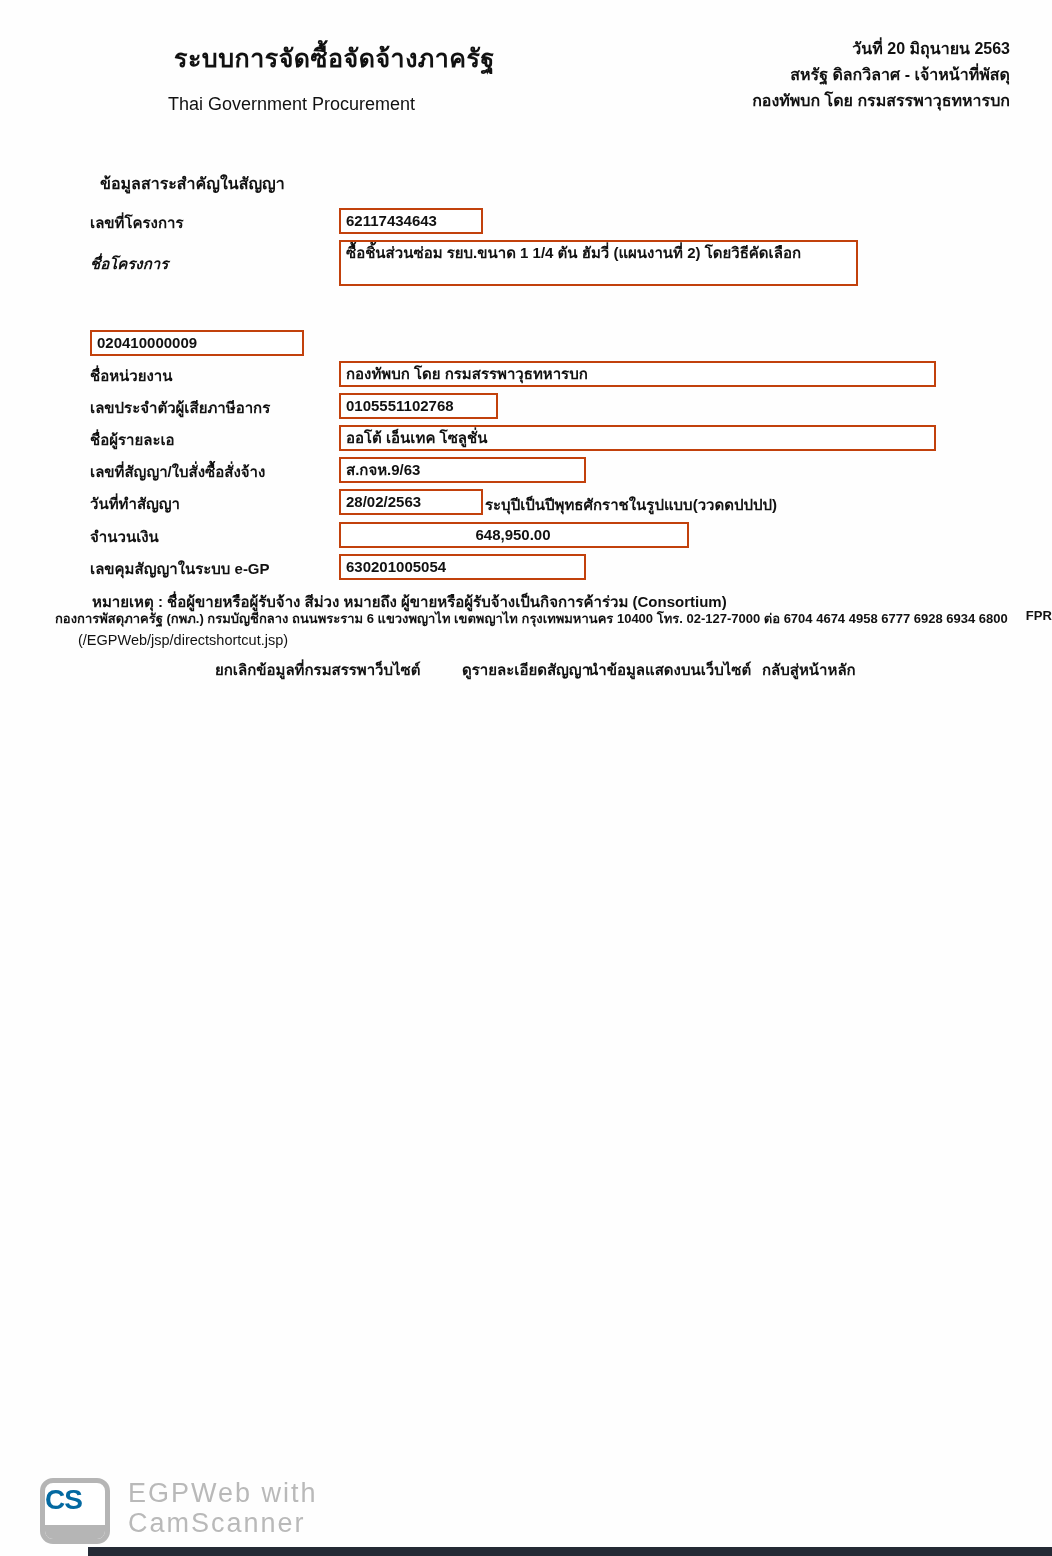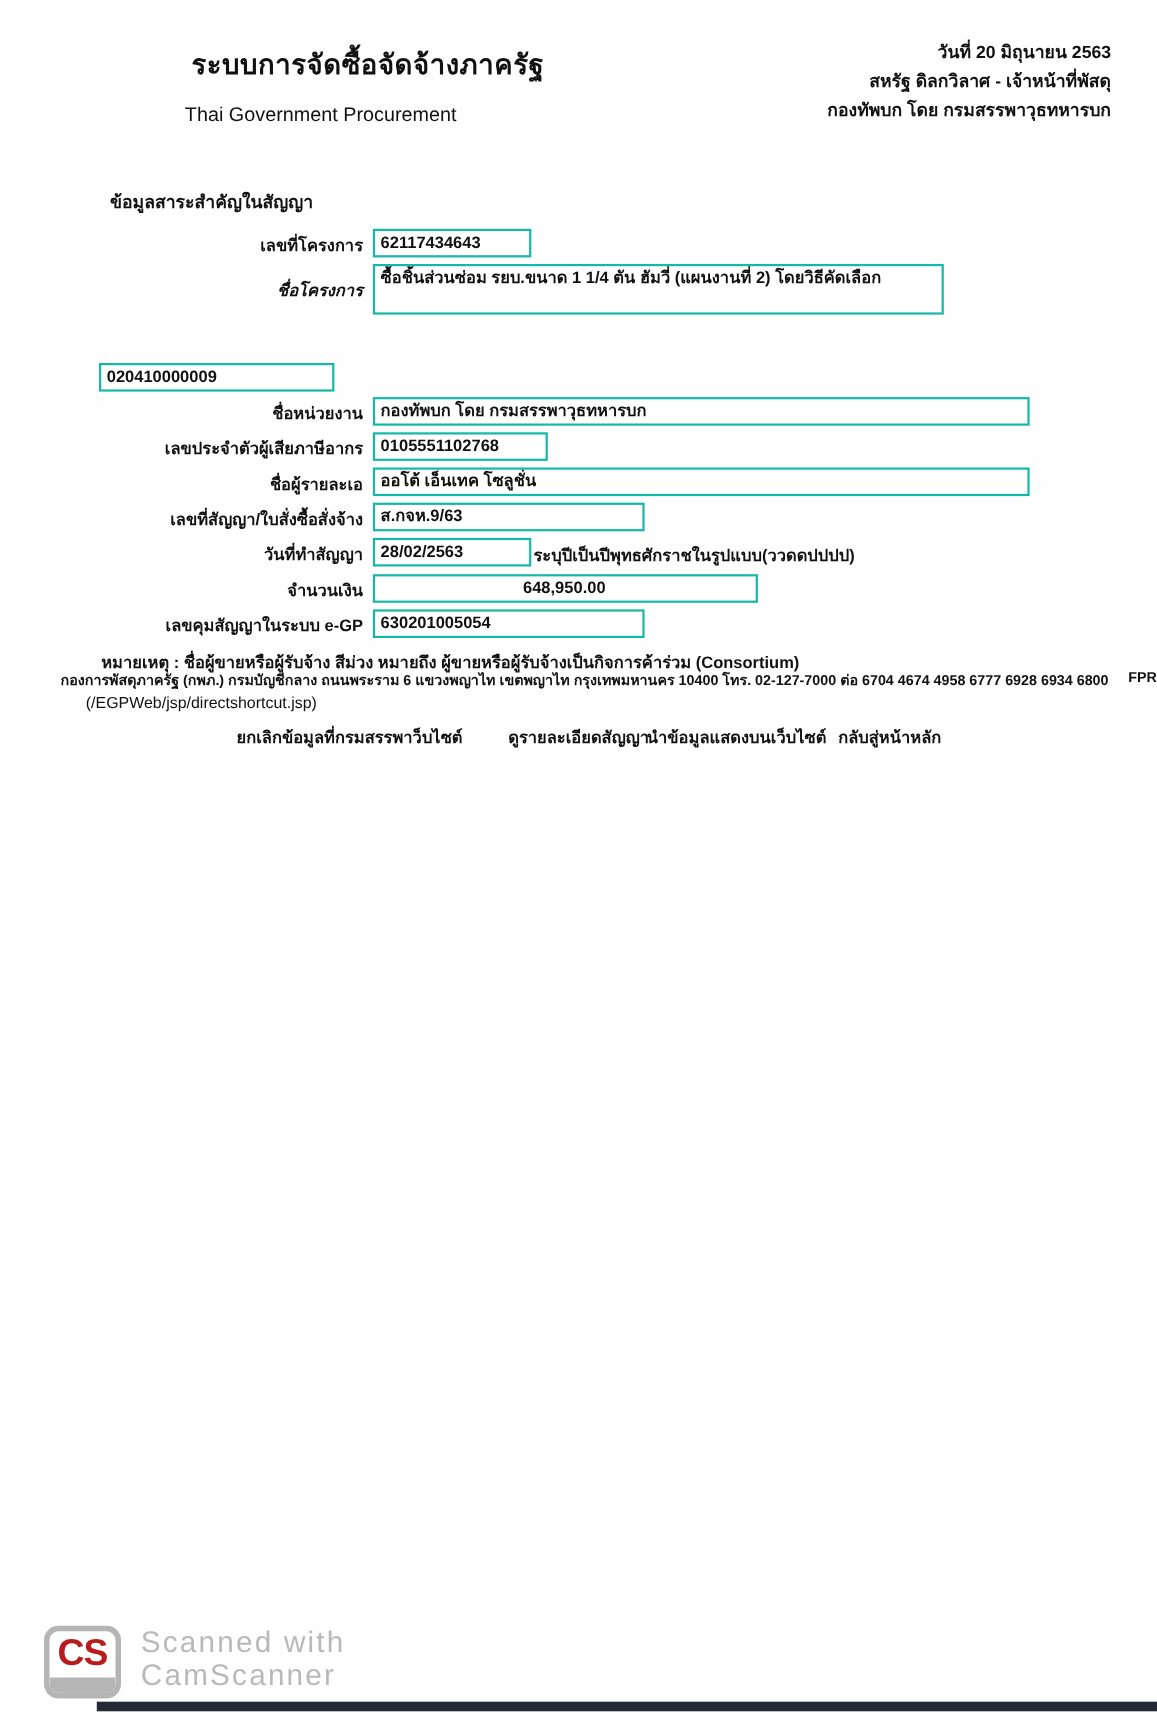--- a/index.html
+++ b/index.html
@@ -14,23 +14,23 @@
   .hdr-left{position:absolute;top:38px;left:168px;}
   .hdr-title-th{font-size:25px;font-weight:700;letter-spacing:.5px;padding-left:6px;}
   .hdr-title-en{font-size:18px;font-weight:400;margin-top:16px;}
   .hdr-right{position:absolute;top:36px;right:42px;text-align:right;font-size:16px;font-weight:600;line-height:26px;margin-left:43px;}
 
   
   .doc{position:absolute;top:171px;left:90px;right:40px;}
   .section-title{font-size:16px;font-weight:700;margin:0 0 12px 10px;}
 
   .row{display:flex;align-items:flex-start;margin-bottom:5px;}
-  .lbl{width:240px;min-width:240px;text-align:right;padding-right:9px;
+  .lbl{width:240px;min-width:240px;text-align:left;padding-right:9px;
        font-size:15px;font-weight:700;padding-top:3px;}
-  .box{border:2px solid #14b8a6;height:20px;line-height:20px;font-size:15px;
+  .box{border:2px solid #c2410c;height:20px;line-height:20px;font-size:15px;
        font-weight:600;padding:1px 4px 1px 5px;background:#fff;white-space:nowrap;overflow:hidden;}
   .w140{width:131px;} .w210{width:201px;margin-top:32px;} .w155{width:146px;}
   .w515{width:506px;} .w593{width:584px;} .w243{width:234px;} .w343{width:334px;}
   .tall{height:40px;}
   .amount{text-align:center;padding-right:7px;}
   .date-note{font-size:15px;font-weight:600;padding-top:4px;margin-left:2px;white-space:nowrap;}
 
   .note-line{margin:9px 0 0 2px;font-size:15px;font-weight:600;}
   .note-bold{font-weight:800;}
 
@@ -42,22 +42,22 @@
   .footer{position:absolute;top:608px;left:55px;right:12px;font-size:13px;font-weight:600;}
   .footer-l1{display:flex;justify-content:space-between;white-space:nowrap;}
   .footer-code{margin-left:18px;}
   .footer-l2{margin:3px 0 0 23px;font-size:14.5px;font-weight:400;
              font-family:"Liberation Sans","DejaVu Sans",sans-serif;}
 
   
   .cam{position:absolute;left:40px;top:1478px;display:flex;align-items:flex-start;}
   .cs-logo{width:60px;height:56px;border:5px solid #b5b5b5;border-radius:13px;
            position:relative;background:#fff;overflow:hidden;}
-  .cs-letters{position:absolute;top:1px;left:0;right:0;text-align:center;
-              font-size:34px;font-weight:800;color:#b91c1c;letter-spacing:-1px;}
+  .cs-letters{position:absolute;top:1px;left:0;right:0;text-align:left;
+              font-size:28px;font-weight:800;color:#0369a1;letter-spacing:-1px;}
   .cs-band{position:absolute;left:0;right:0;bottom:0;height:14px;background:#b5b5b5;}
   .cam-text{margin-left:18px;color:#b9b9b9;font-size:27px;line-height:30px;
             letter-spacing:2px;font-weight:400;}
 
   .bottom-bar{position:absolute;left:88px;right:0;bottom:0;height:9px;background:#242a35;}
 </style>
 </head>
 <body>
 
 <div class="page">
@@ -142,19 +142,19 @@
     </div>
     <div class="footer-l2">(/EGPWeb/jsp/directshortcut.jsp)</div>
   </div>
 
   <div class="cam">
     <div class="cs-logo">
       <div class="cs-letters">CS</div>
       <div class="cs-band"></div>
     </div>
     <div class="cam-text">
-      <div>Scanned  with</div>
+      <div>EGPWeb  with</div>
       <div>CamScanner</div>
     </div>
   </div>
 
   <div class="bottom-bar"></div>
 </div>
 
 </body></html>

